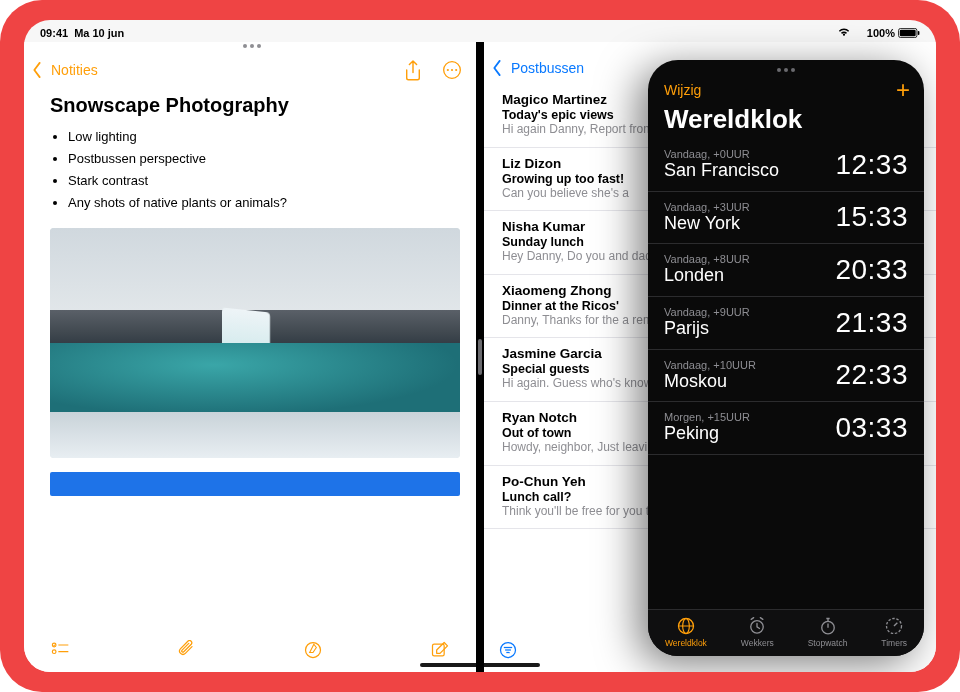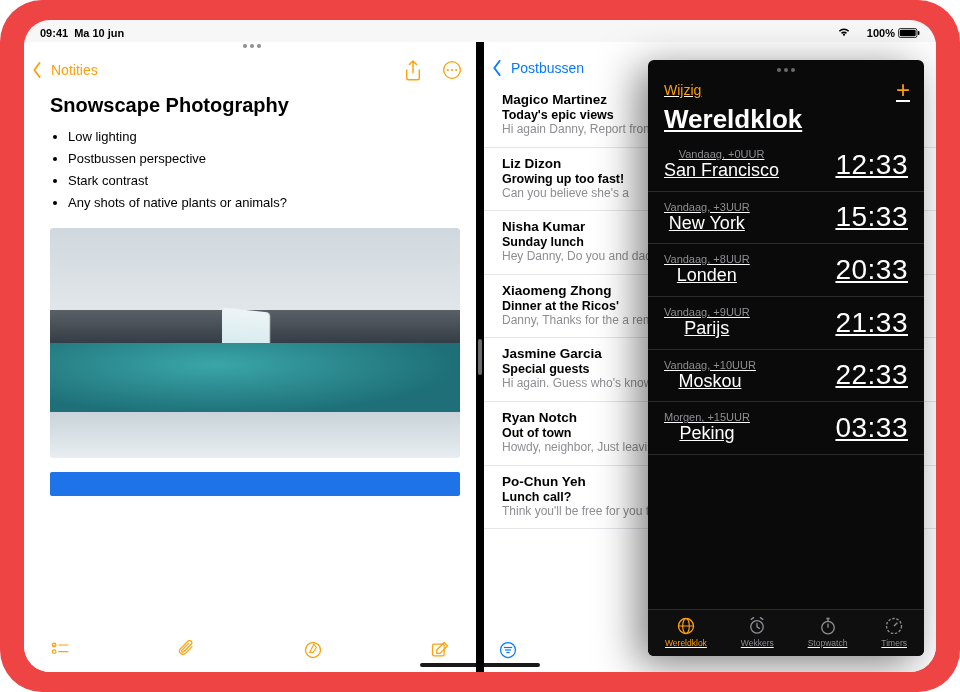--- a/index.html
+++ b/index.html
@@ -127,35 +127,34 @@
   .mail-item .preview { font-size: 12px; color: #8e8e93; line-height: 1.3; max-height: 32px; overflow: hidden; }
   .mail-toolbar { display:flex; padding: 8px 14px 12px; }
   .mail-tb-icon { color:#0979ff; width:20px; height:20px; }
 
   
   .slideover {
     position: absolute;
     top: 40px; right: 12px;
     width: 276px; height: 596px;
     background: #0a0a0a;
-    border-radius: 6px;
+    border-radius: 30px;
     box-shadow: -10px 8px 40px rgba(0,0,0,0.5);
     color: #fff;
     display: flex; flex-direction: column;
     overflow: hidden;
     z-index: 20;
-    text-decoration: underline;
   }
   .so-dots { display:flex; gap:3px; justify-content:center; padding:8px 0 4px;}
   .so-dots .d { width:4px; height:4px; border-radius:50%; background:#6a6a6e; }
   .clock-nav { display:flex; justify-content:space-between; align-items:center; padding: 2px 14px 2px 16px; }
   .clock-nav .edit { color:#ff9f0a; font-size:14px; }
   .clock-nav .plus { color:#ff9f0a; font-size:24px; line-height:1; }
   .clock-title { font-size:26px; font-weight:800; padding: 0 16px 4px; }
-  .clock-list { flex:1; overflow:hidden;text-align:center; }
+  .clock-list { flex:1; overflow:hidden; }
   .clock-row {
     display:flex; justify-content:space-between; align-items:flex-end;
     padding: 9px 16px 10px;
     border-bottom: 1px solid #2c2c2e;
   }
   .clock-row .meta { font-size:11px; color:#8e8e93; }
   .clock-row .city { font-size:18px; font-weight:500; line-height:1.15; }
   .clock-row .time { font-size:28px; font-weight:300; letter-spacing:0.5px; }
   .clock-tabbar {
     display:flex; justify-content:space-around; align-items:center;

